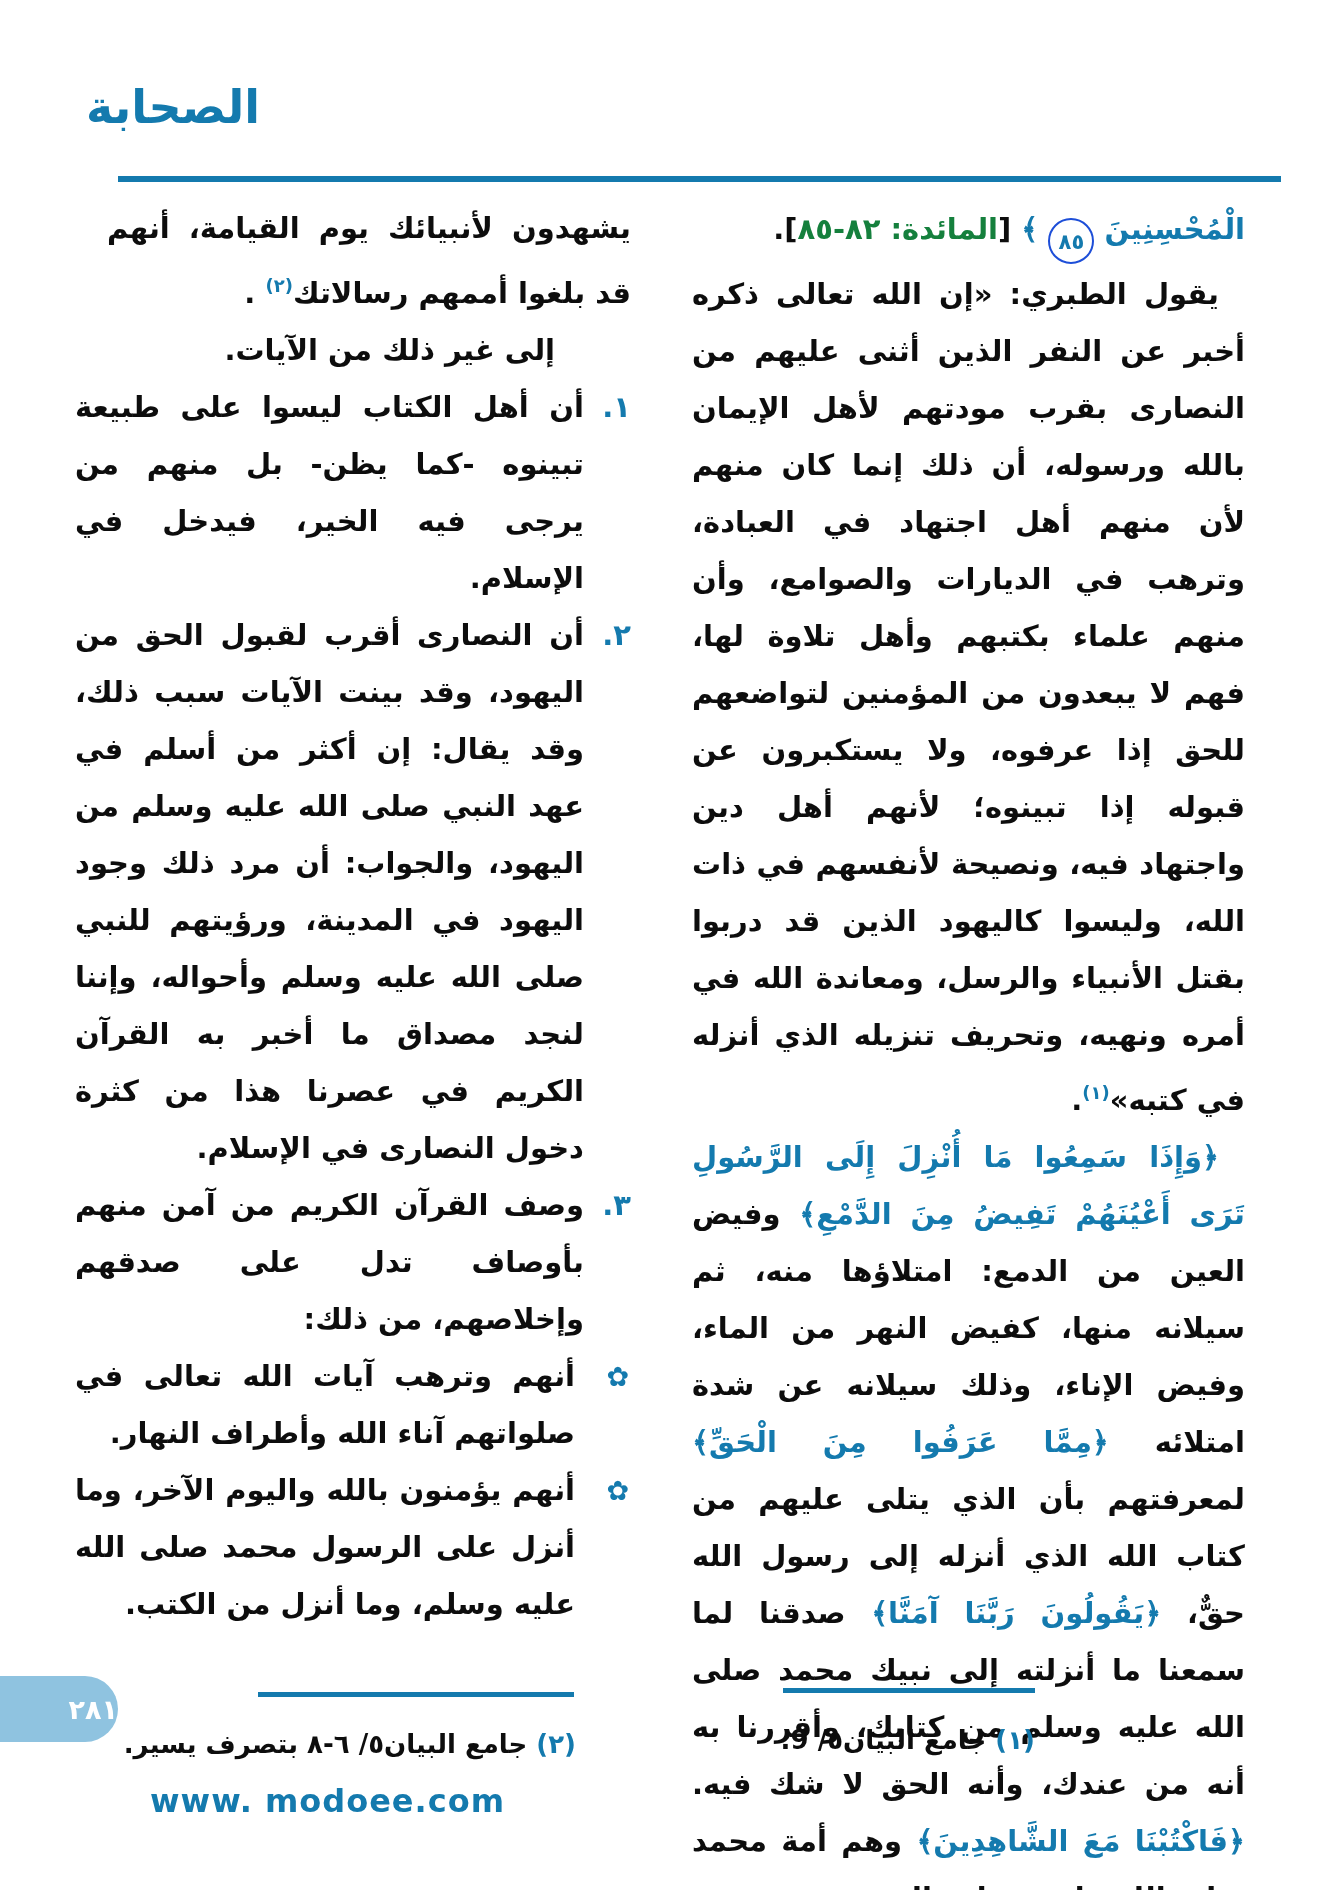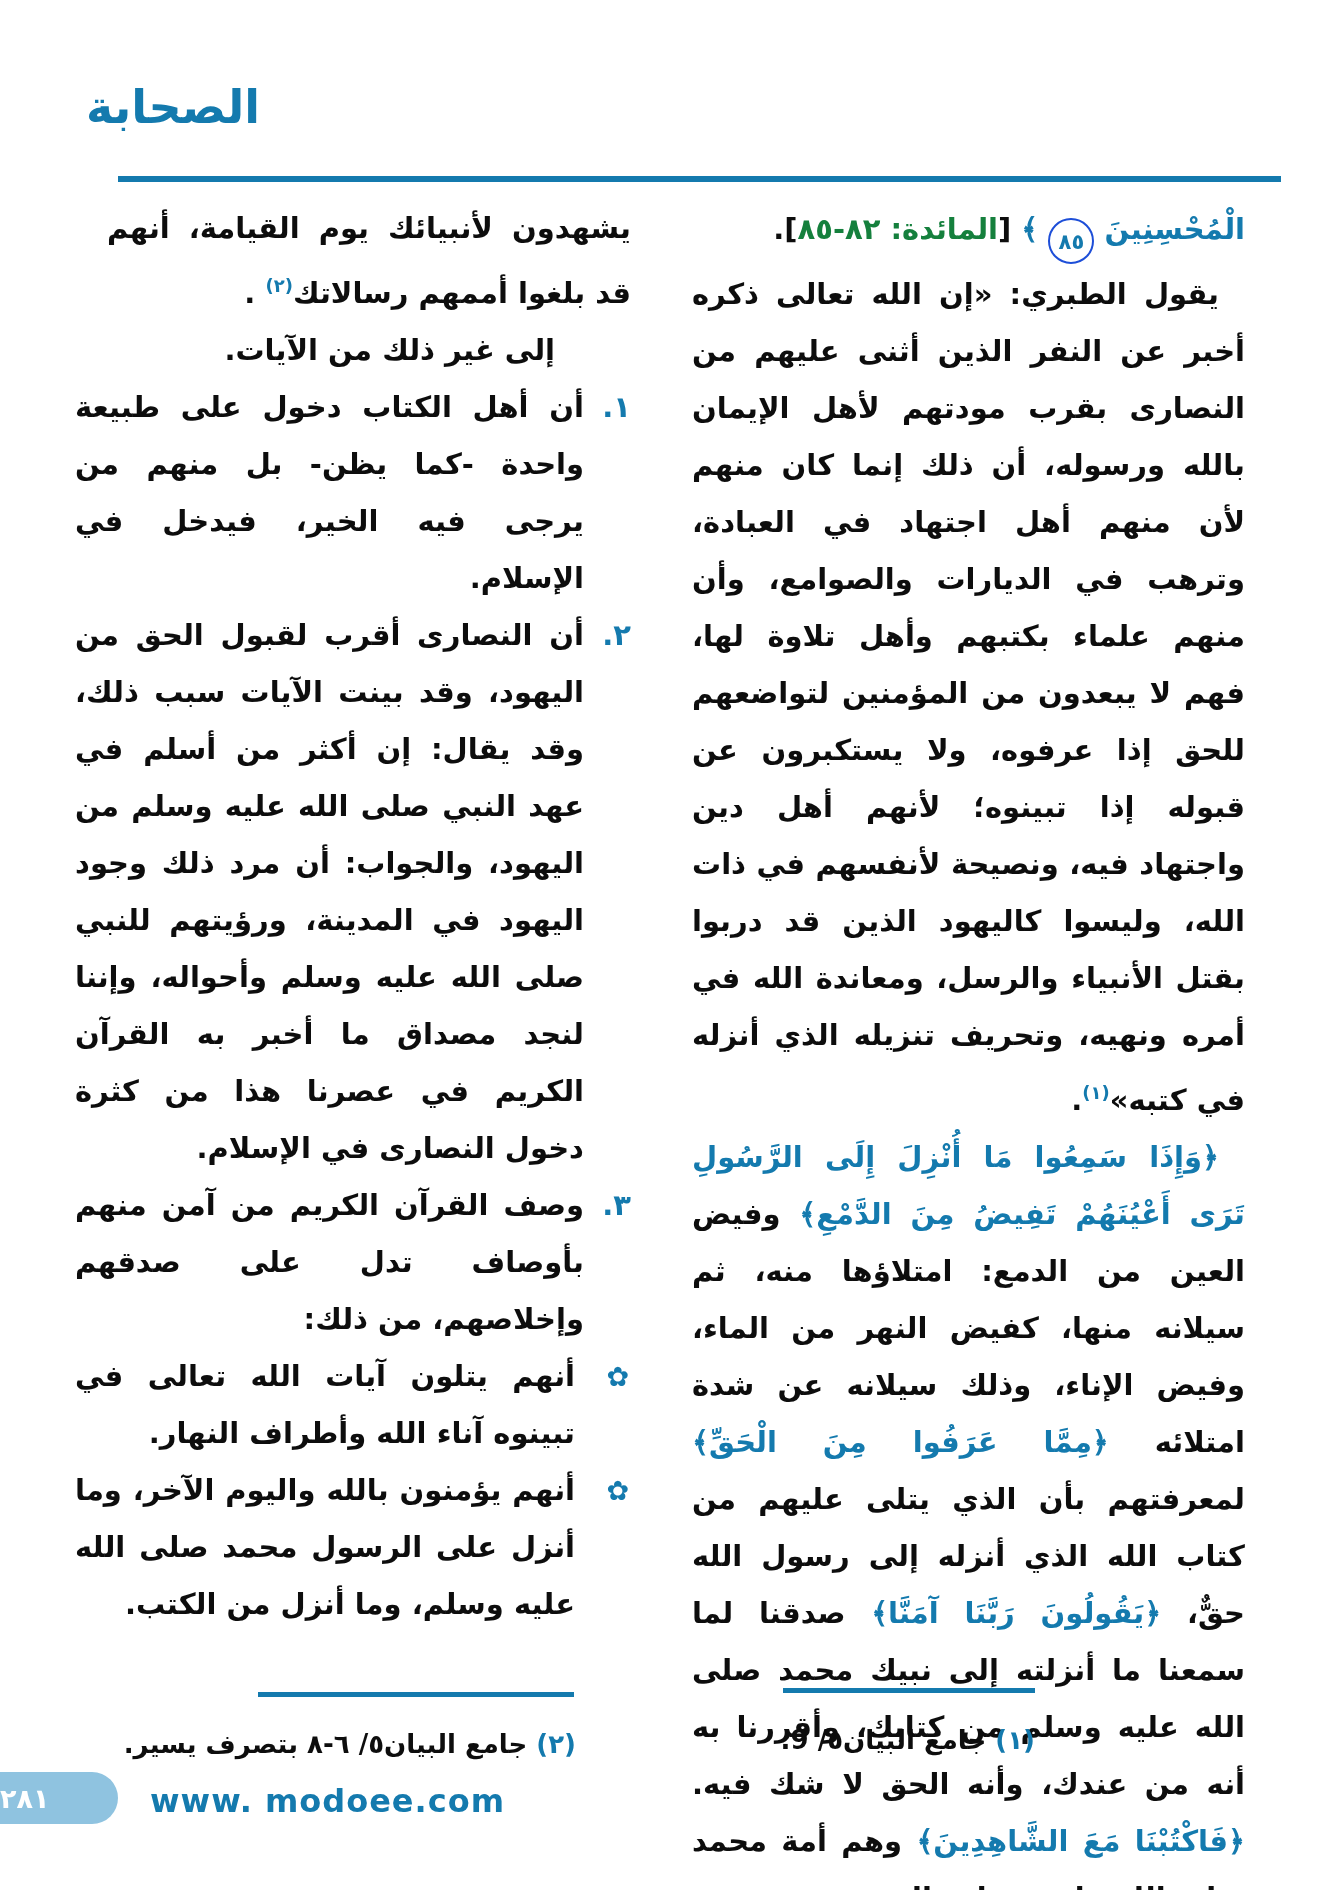--- a/index.html
+++ b/index.html
@@ -51,23 +51,23 @@
   #fn-right{top:1688px;left:660px;width:585px;}
   #fn-left{top:1692px;left:75px;width:556px;}
   .fn-rule{height:5px;background:#147aae;}
   #fn-right .fn-rule{width:252px;margin-right:210px;}
   #fn-left .fn-rule{width:316px;margin-right:57px;}
   .fn-text{font-size:26px;line-height:46px;text-align:right;margin-top:24px;}
   #fn-right .fn-text{padding-right:210px;}
   #fn-left .fn-text{padding-right:55px;}
   
   #page-badge{
-    position:absolute;top:1772px;left:0;width:118px;height:52px;
+    position:absolute;top:1676px;left:0;width:118px;height:66px;
     background:#8fc3e0;border-radius:0 33px 33px 0;
-    display:flex;align-items:center;justify-content:flex-end;
+    display:flex;align-items:center;justify-content:flex-start;
     color:#ffffff;font-size:27px;font-weight:bold;
   }
   #site-url{
     position:absolute;top:1782px;left:150px;direction:ltr;
     color:#147aae;font-size:32px;font-weight:bold;letter-spacing:1px;
   }
 </style>
 </head>
 <body>
 
@@ -76,24 +76,24 @@
 
 <div id="col-right" class="col">
   <div class="p citation"><span class="seg-q">الْمُحْسِنِينَ </span><span class="seg-aya">٨٥</span><span class="seg-q"> ﴾</span><span class="seg-k"> [</span><span class="seg-cite">المائدة: ٨٢-٨٥</span><span class="seg-k">].</span></div>
   <div class="p"><span class="seg-k">يقول الطبري: «إن الله تعالى ذكره أخبر عن النفر الذين أثنى عليهم من النصارى بقرب مودتهم لأهل الإيمان بالله ورسوله، أن ذلك إنما كان منهم لأن منهم أهل اجتهاد في العبادة، وترهب في الديارات والصوامع، وأن منهم علماء بكتبهم وأهل تلاوة لها، فهم لا يبعدون من المؤمنين لتواضعهم للحق إذا عرفوه، ولا يستكبرون عن قبوله إذا تبينوه؛ لأنهم أهل دين واجتهاد فيه، ونصيحة لأنفسهم في ذات الله، وليسوا كاليهود الذين قد دربوا بقتل الأنبياء والرسل، ومعاندة الله في أمره ونهيه، وتحريف تنزيله الذي أنزله في كتبه»</span><span class="seg-sup">(١)</span><span class="seg-k">.</span></div>
   <div class="p"><span class="seg-q">﴿وَإِذَا سَمِعُوا مَا أُنْزِلَ إِلَى الرَّسُولِ تَرَى أَعْيُنَهُمْ تَفِيضُ مِنَ الدَّمْعِ﴾</span><span class="seg-k"> وفيض العين من الدمع: امتلاؤها منه، ثم سيلانه منها، كفيض النهر من الماء، وفيض الإناء، وذلك سيلانه عن شدة امتلائه </span><span class="seg-q">﴿مِمَّا عَرَفُوا مِنَ الْحَقِّ﴾</span><span class="seg-k"> لمعرفتهم بأن الذي يتلى عليهم من كتاب الله الذي أنزله إلى رسول الله حقٌّ، </span><span class="seg-q">﴿يَقُولُونَ رَبَّنَا آمَنَّا﴾</span><span class="seg-k"> صدقنا لما سمعنا ما أنزلته إلى نبيك محمد صلى الله عليه وسلم من كتابك، وأقررنا به أنه من عندك، وأنه الحق لا شك فيه. </span><span class="seg-q">﴿فَاكْتُبْنَا مَعَ الشَّاهِدِينَ﴾</span><span class="seg-k"> وهم أمة محمد صلى الله عليه وسلم، الذين</span></div>
 </div>
 
 <div id="col-left" class="col">
   <div class="p no-indent"><span class="seg-k">يشهدون لأنبيائك يوم القيامة، أنهم قد بلغوا أممهم رسالاتك</span><span class="seg-sup">(٢)</span><span class="seg-k"> .</span></div>
   <div class="p indent-lg"><span class="seg-k">إلى غير ذلك من الآيات.</span></div>
-  <div class="li"><span class="seg-num">١.</span><span class="seg-k">أن أهل الكتاب دخول على طبيعة واحدة -كما يظن- بل منهم من يرجى فيه الخير، فيدخل في الإسلام.</span></div>
+  <div class="li"><span class="seg-num">١.</span><span class="seg-k">أن أهل الكتاب ليسوا على طبيعة تبينوه -كما يظن- بل منهم من يرجى فيه الخير، فيدخل في الإسلام.</span></div>
   <div class="li"><span class="seg-num">٢.</span><span class="seg-k">أن النصارى أقرب لقبول الحق من اليهود، وقد بينت الآيات سبب ذلك، وقد يقال: إن أكثر من أسلم في عهد النبي صلى الله عليه وسلم من اليهود، والجواب: أن مرد ذلك وجود اليهود في المدينة، ورؤيتهم للنبي صلى الله عليه وسلم وأحواله، وإننا لنجد مصداق ما أخبر به القرآن الكريم في عصرنا هذا من كثرة دخول النصارى في الإسلام.</span></div>
   <div class="li"><span class="seg-num">٣.</span><span class="seg-k">وصف القرآن الكريم من آمن منهم بأوصاف تدل على صدقهم وإخلاصهم، من ذلك:</span></div>
-  <div class="bullet"><span class="seg-flower">✿</span><span class="seg-k">أنهم يتلون آيات الله تعالى في تبينوه آناء الله وأطراف النهار.</span></div>
+  <div class="bullet"><span class="seg-flower">✿</span><span class="seg-k">أنهم وترهب آيات الله تعالى في صلواتهم آناء الله وأطراف النهار.</span></div>
   <div class="bullet"><span class="seg-flower">✿</span><span class="seg-k">أنهم يؤمنون بالله واليوم الآخر، وما أنزل على الرسول محمد صلى الله عليه وسلم، وما أنزل من الكتب.</span></div>
 </div>
 
 <div id="fn-right" class="fn">
   <div class="fn-rule"></div>
   <div class="fn-text"><span class="seg-num">(١) </span><span class="seg-k">جامع البيان٥/ 9.</span></div>
 </div>
 
 <div id="fn-left" class="fn">
   <div class="fn-rule"></div>

